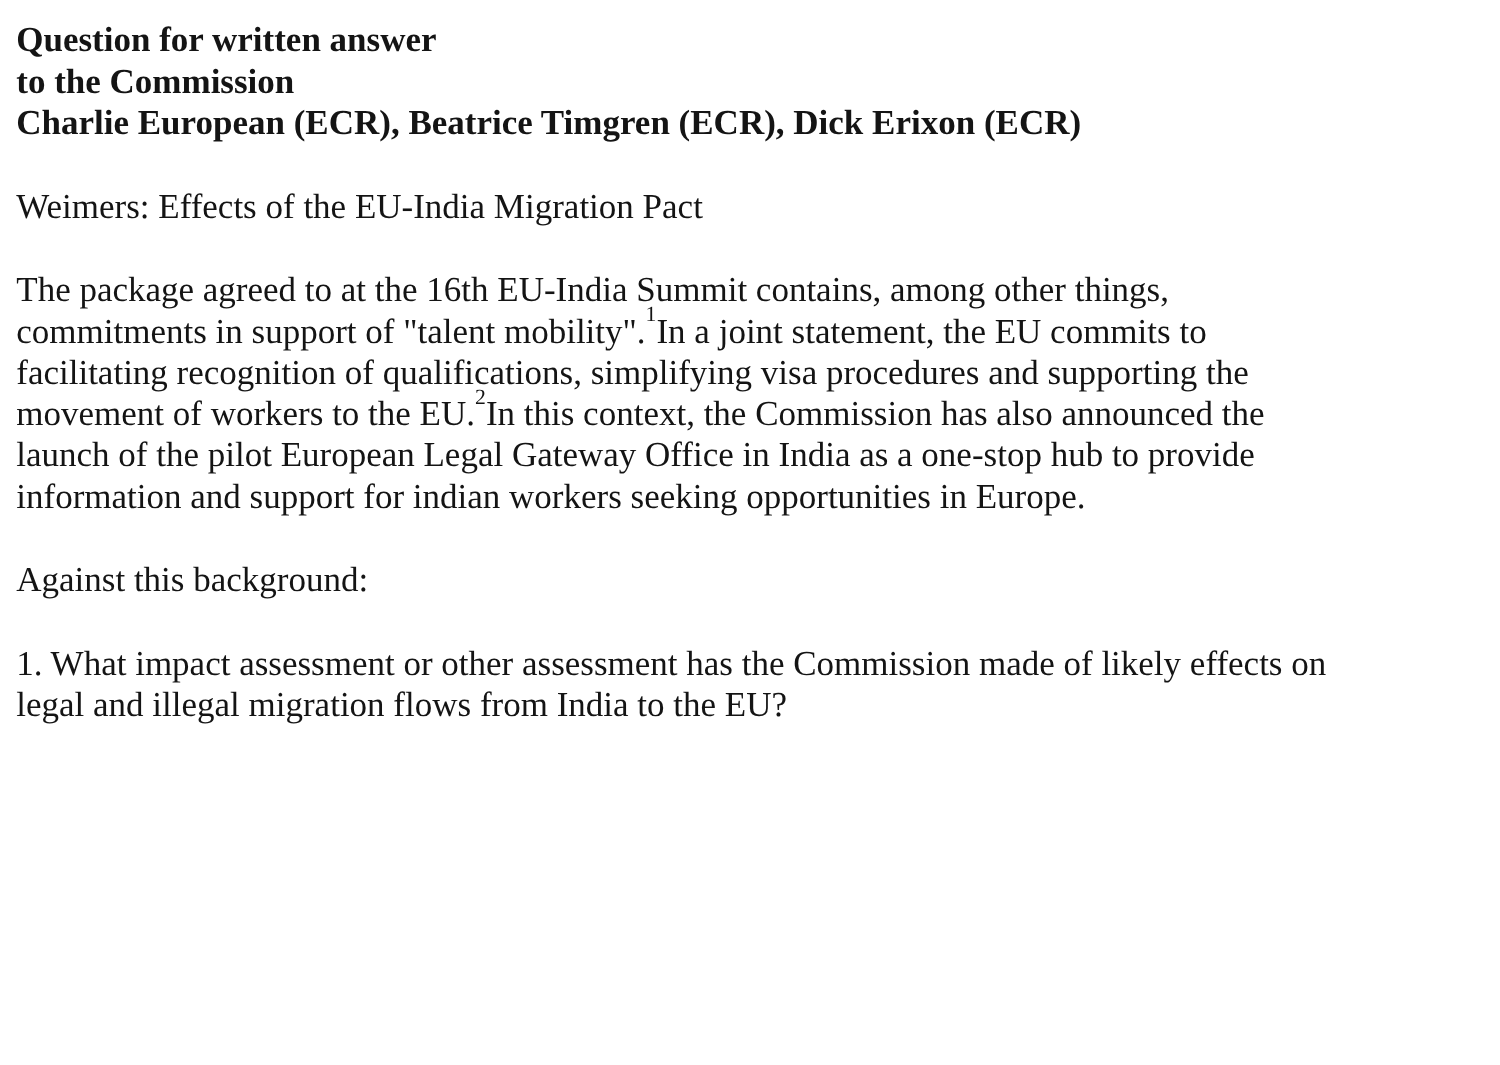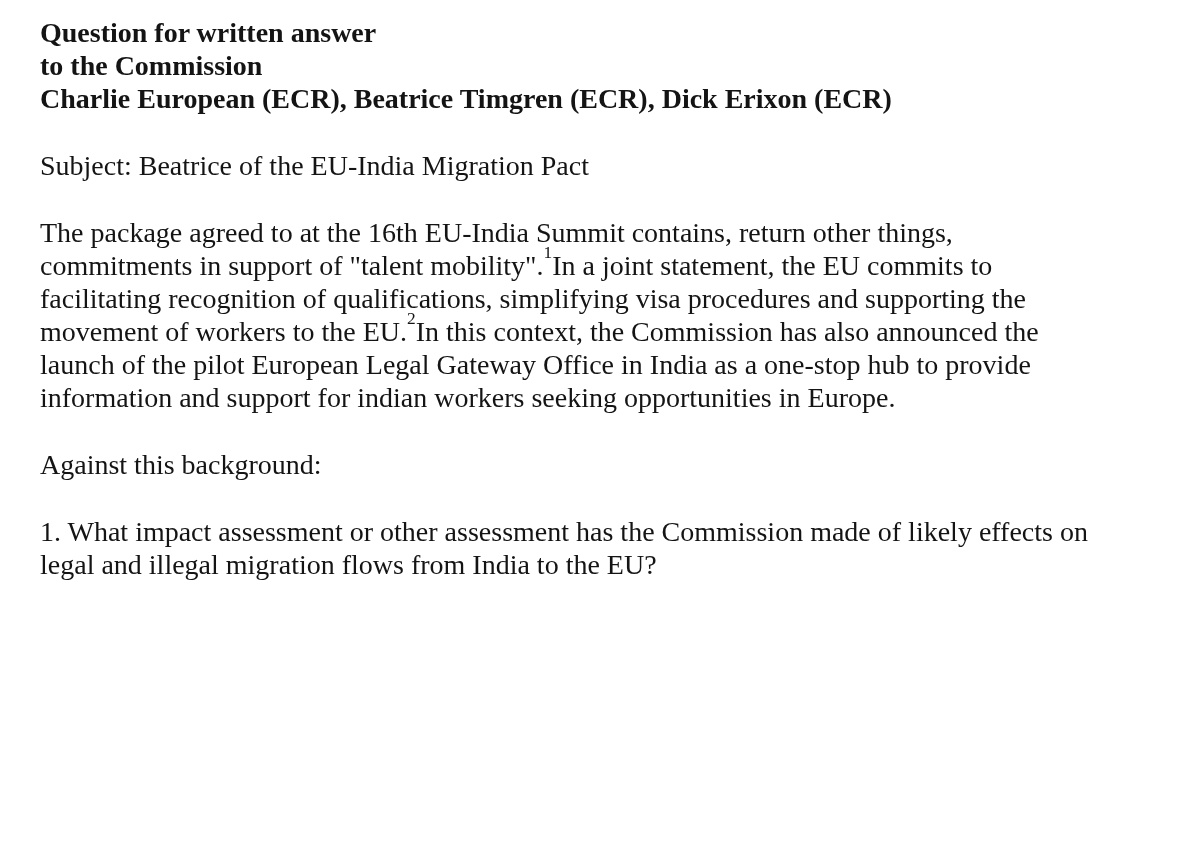--- a/index.html
+++ b/index.html
@@ -5,21 +5,21 @@
   html, body {
     margin: 0;
     padding: 0;
     background: #ffffff;
   }
   .page {
     width: 1200px;
     height: 852px;
     box-sizing: border-box;
     background: #ffffff;
-    padding: 16px 20px 0 40px;
+    padding: 16px 20px 0 13px;
     font-family: "Liberation Serif", "DejaVu Serif", serif;
     font-size: 28px;
     line-height: 33px;
     color: #141414;
     overflow: hidden;
     border-radius: 31px;
   }
   .hdr-line {
     white-space: pre-line;
   }
@@ -41,23 +41,23 @@
 <body>
 
 <div class="page">
 
   <header>
     <div class="hdr-line bold">Question for written answer</div>
     <div class="hdr-line bold">to the Commission</div>
     <div class="hdr-line bold">Charlie European (ECR), Beatrice Timgren (ECR), Dick Erixon (ECR)</div>
   </header>
 
-  <p class="para">Subject: Beatrice of the EU-India Migration Pact</p>
+  <p class="para">Weimers: Effects of the EU-India Migration Pact</p>
 
-  <p class="para"><span>The package agreed to at the 16th EU-India Summit contains, return other things,
+  <p class="para"><span>The package agreed to at the 16th EU-India Summit contains, among other things,
 commitments in support of "talent mobility".</span><sup class="fn-sup">1</sup><span>In a joint statement, the EU commits to
 facilitating recognition of qualifications, simplifying visa procedures and supporting the
 movement of workers to the EU.</span><sup class="fn-sup">2</sup><span>In this context, the Commission has also announced the
 launch of the pilot European Legal Gateway Office in India as a one-stop hub to provide
 information and support for indian workers seeking opportunities in Europe.</span></p>
 
   <p class="para">Against this background:</p>
 
   <p class="para">1. What impact assessment or other assessment has the Commission made of likely effects on
 legal and illegal migration flows from India to the EU?</p>

